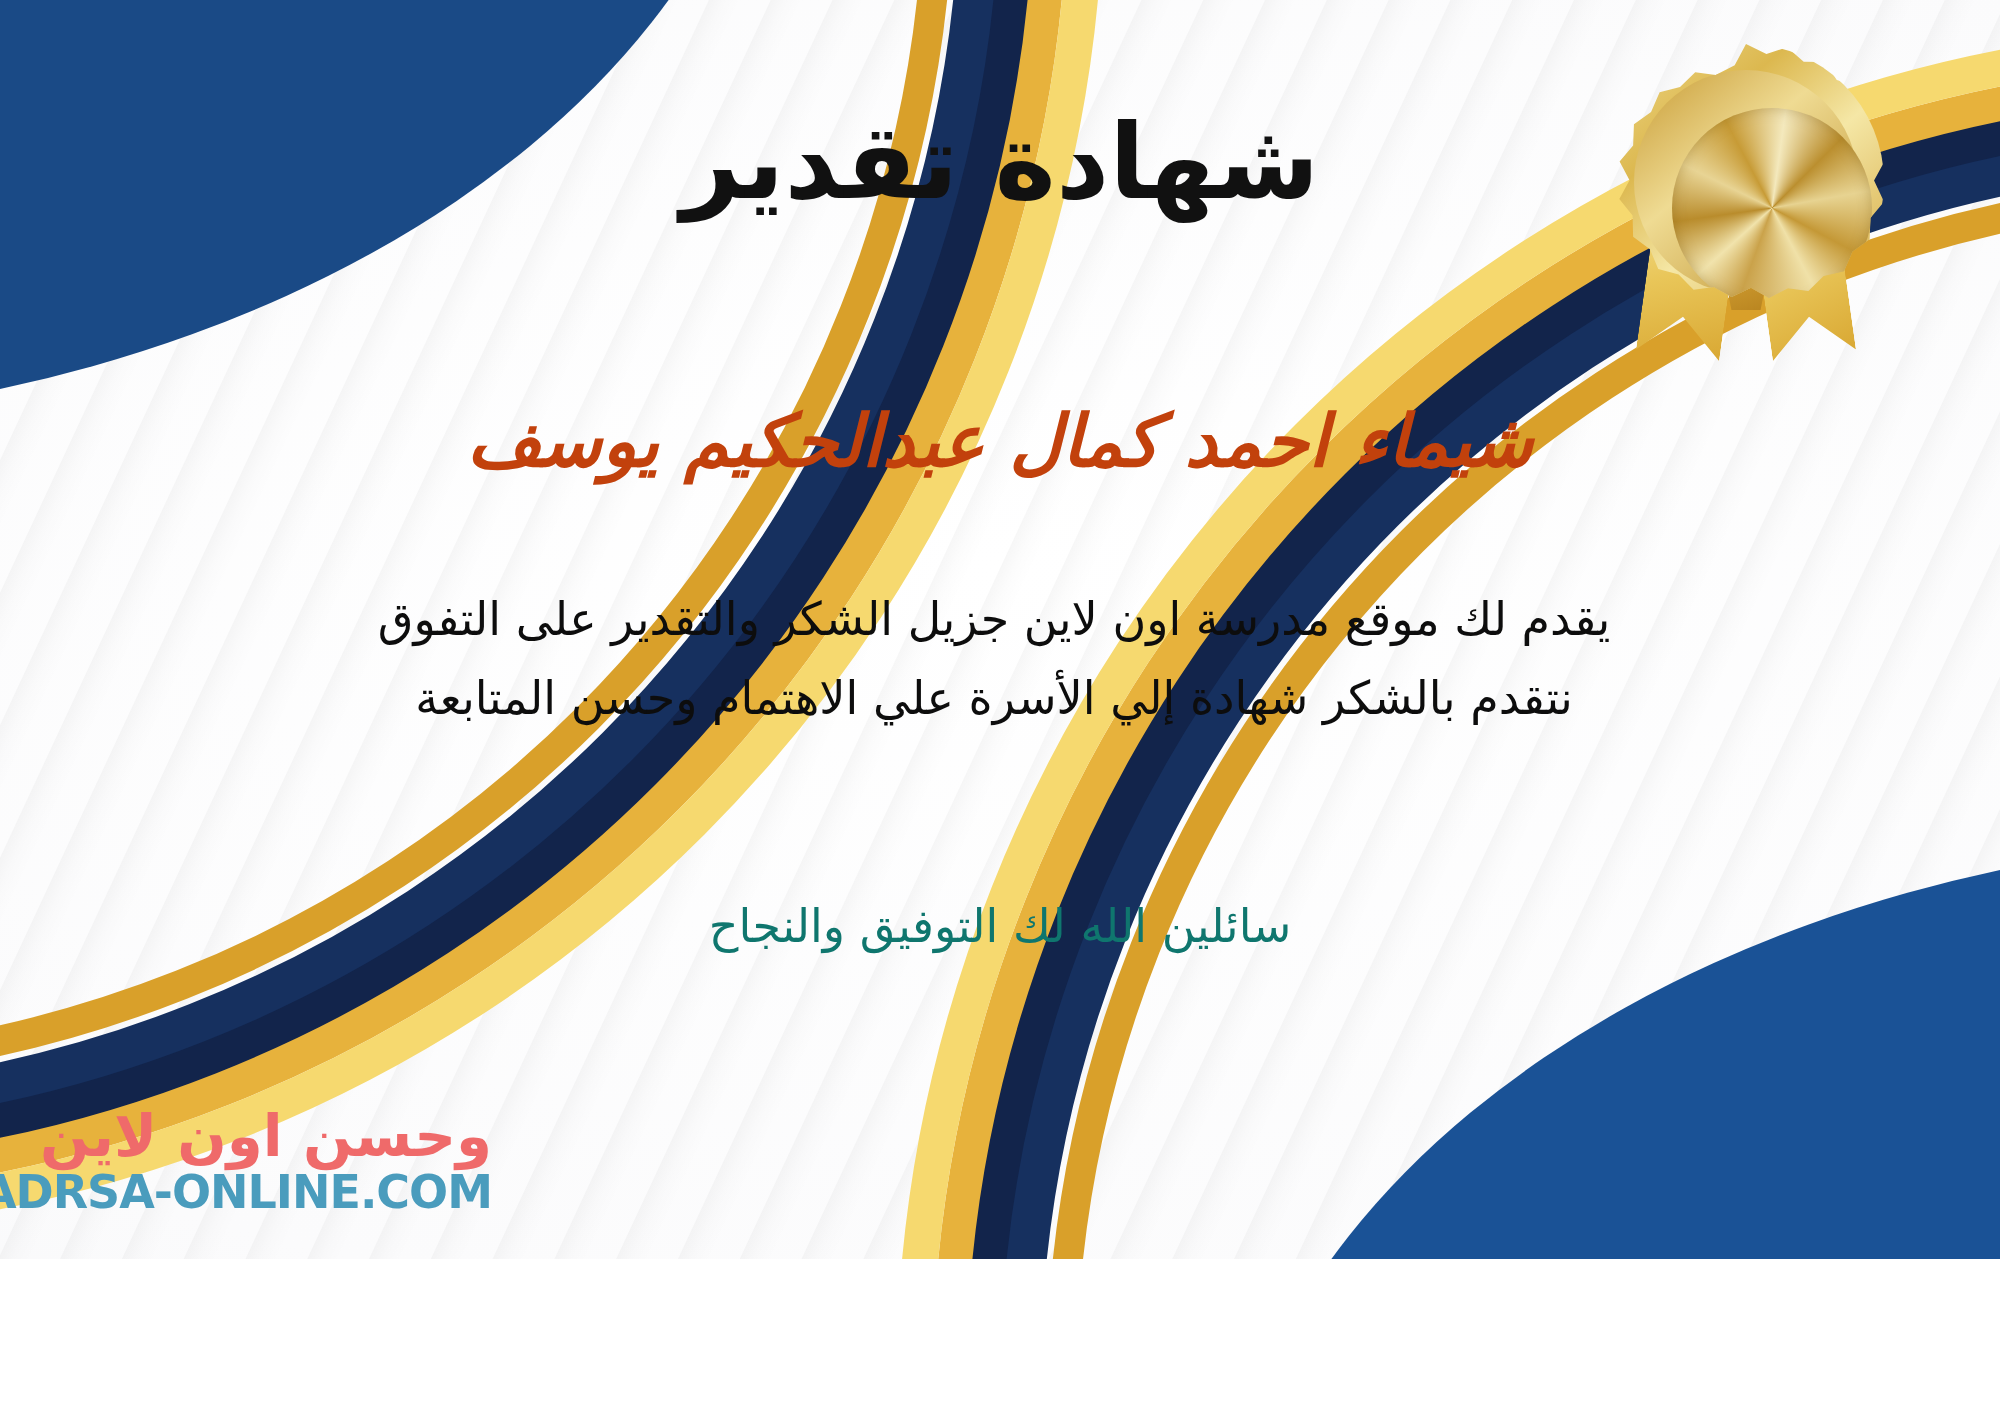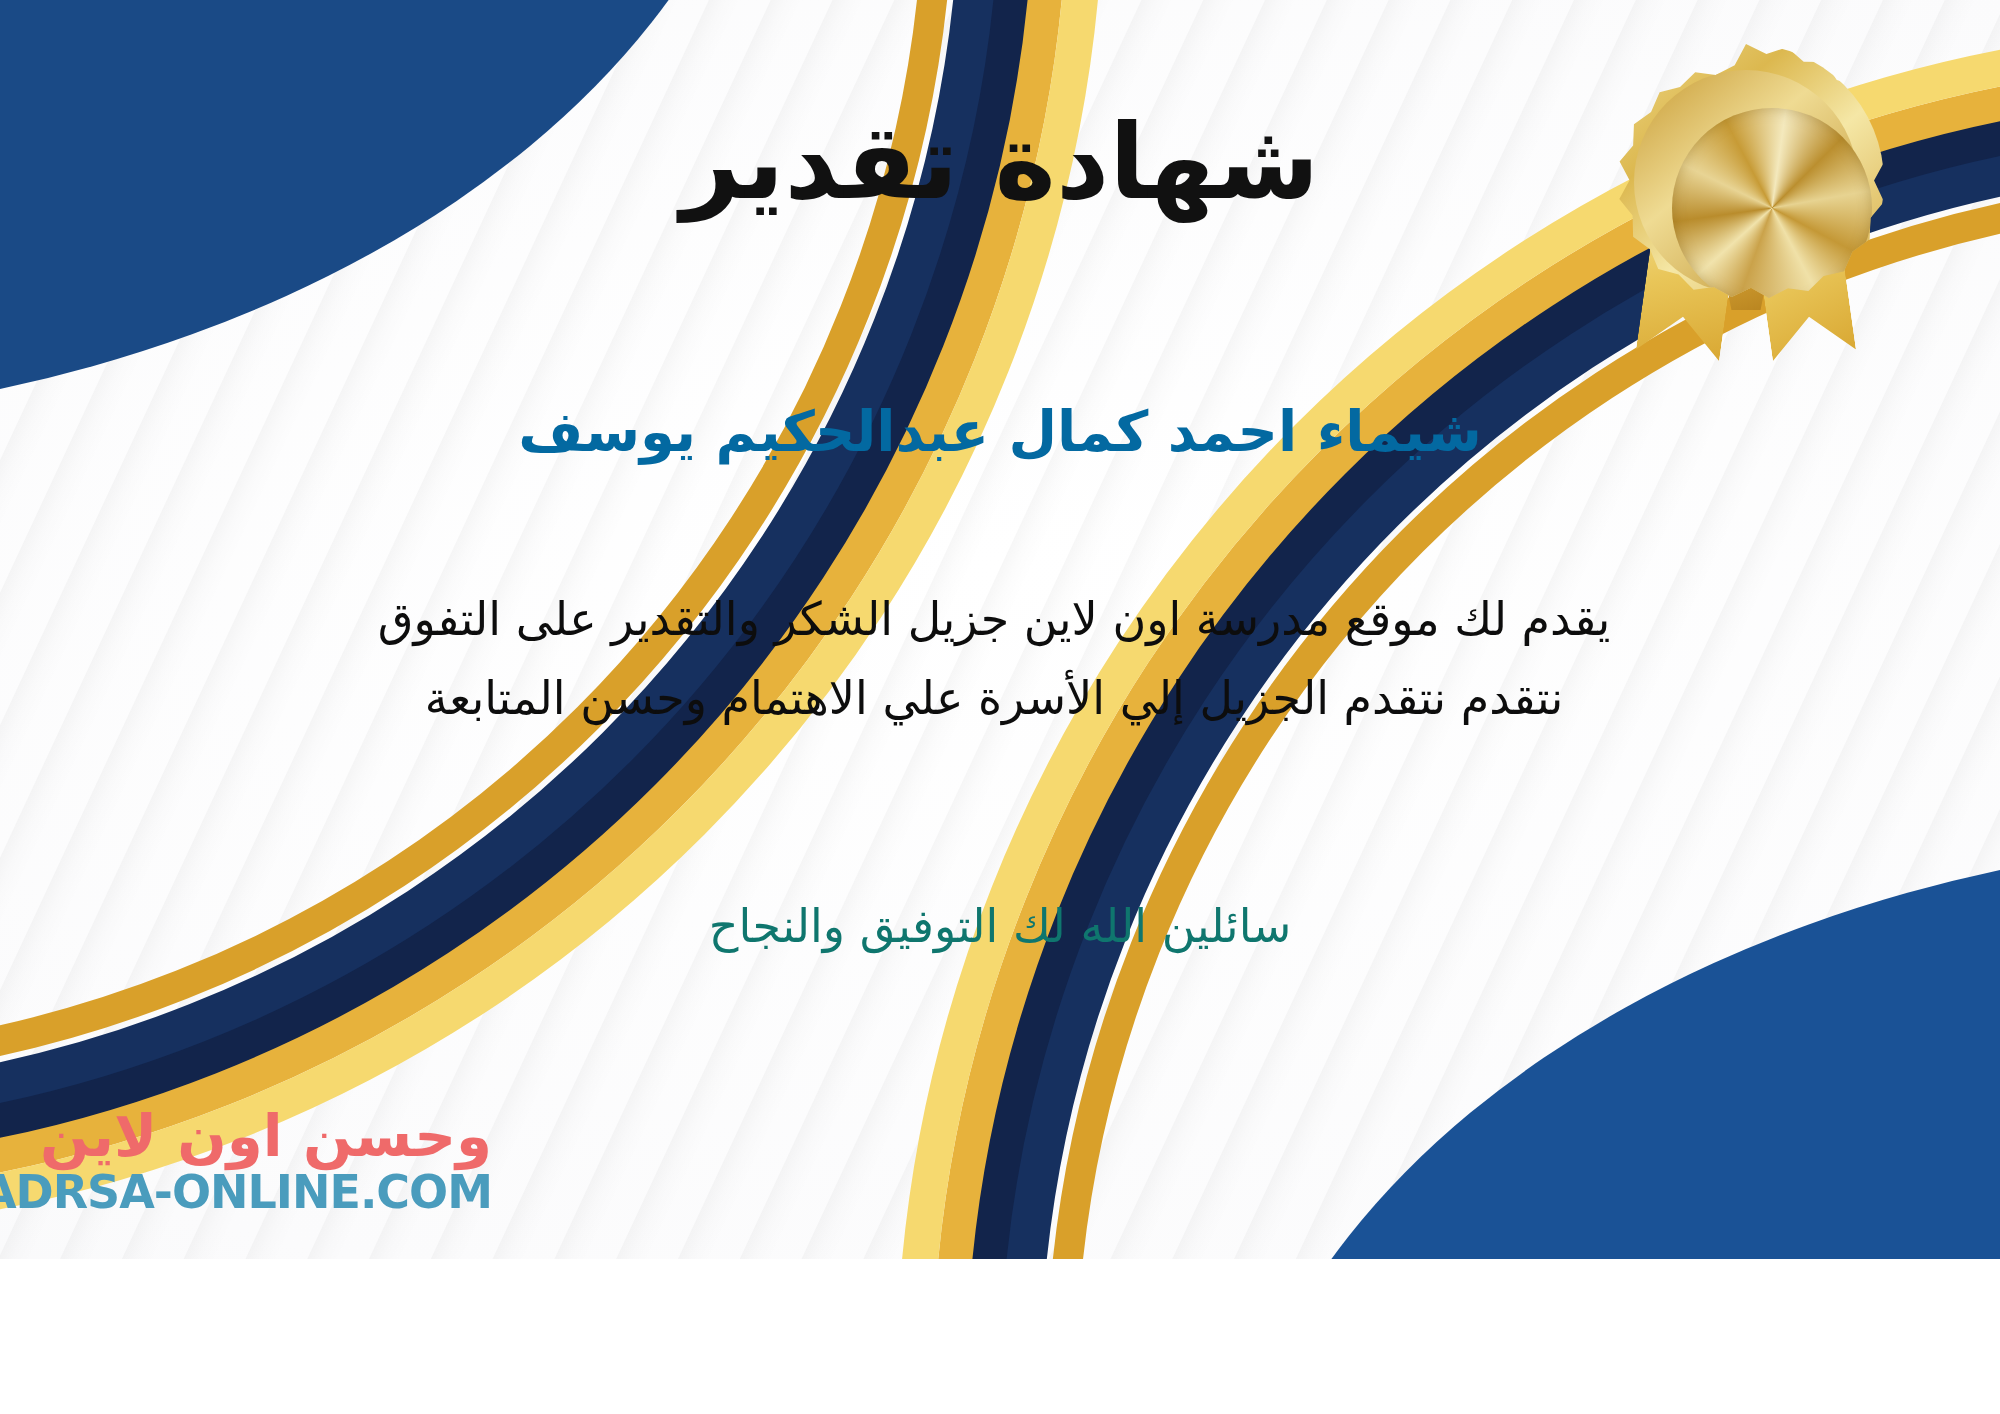--- a/index.html
+++ b/index.html
@@ -103,21 +103,21 @@
   }
 
   
   .title{
     position:absolute;left:0;right:0;top:108px;text-align:center;
     font-size:104px;line-height:1.05;font-weight:700;color:#111111;
     letter-spacing:0px;
   }
   .name{
     position:absolute;left:0;right:0;top:400px;text-align:center;
-    font-size:56px;line-height:1.15;font-weight:700;color:#0369a1;
+    font-size:72px;line-height:1.15;font-weight:700;color:#c2410c;font-style:italic;
   }
   .body{
     position:absolute;left:40px;right:52px;top:580px;text-align:center;
     color:#0d0d0d;
   }
   .body .line{font-size:46px;line-height:1.72;font-weight:500;}
   .grade{color:#1b4a85;font-weight:700;font-size:56px;letter-spacing:2px;}
   .closing{
     position:absolute;left:0;right:0;top:890px;text-align:center;
     font-size:46px;line-height:1.6;font-weight:500;color:#0f766e;
@@ -182,21 +182,21 @@
       </div>
     </div>
   </div>
 
   <div class="title">شهادة تقدير</div>
 
   <div class="name">شيماء احمد كمال عبدالحكيم يوسف</div>
 
   <div class="body">
     <div class="line">يقدم لك موقع مدرسة اون لاين جزيل الشكر  والتقدير على التفوق</div>
-    <div class="line">نتقدم  نتقدم الجزيل إلي الأسرة علي الاهتمام وحسن المتابعة</div>
+    <div class="line">نتقدم  بالشكر شهادة إلي الأسرة علي الاهتمام وحسن المتابعة</div>
   </div>
 
   <div class="closing">سائلين الله لك التوفيق  والنجاح</div>
 
   <div class="logo">
 
     <div class="logo-text">
       <div class="logo-ar">وحسن اون لاين</div>
       <div class="logo-en">MADRSA-ONLINE.COM</div>
     </div>

